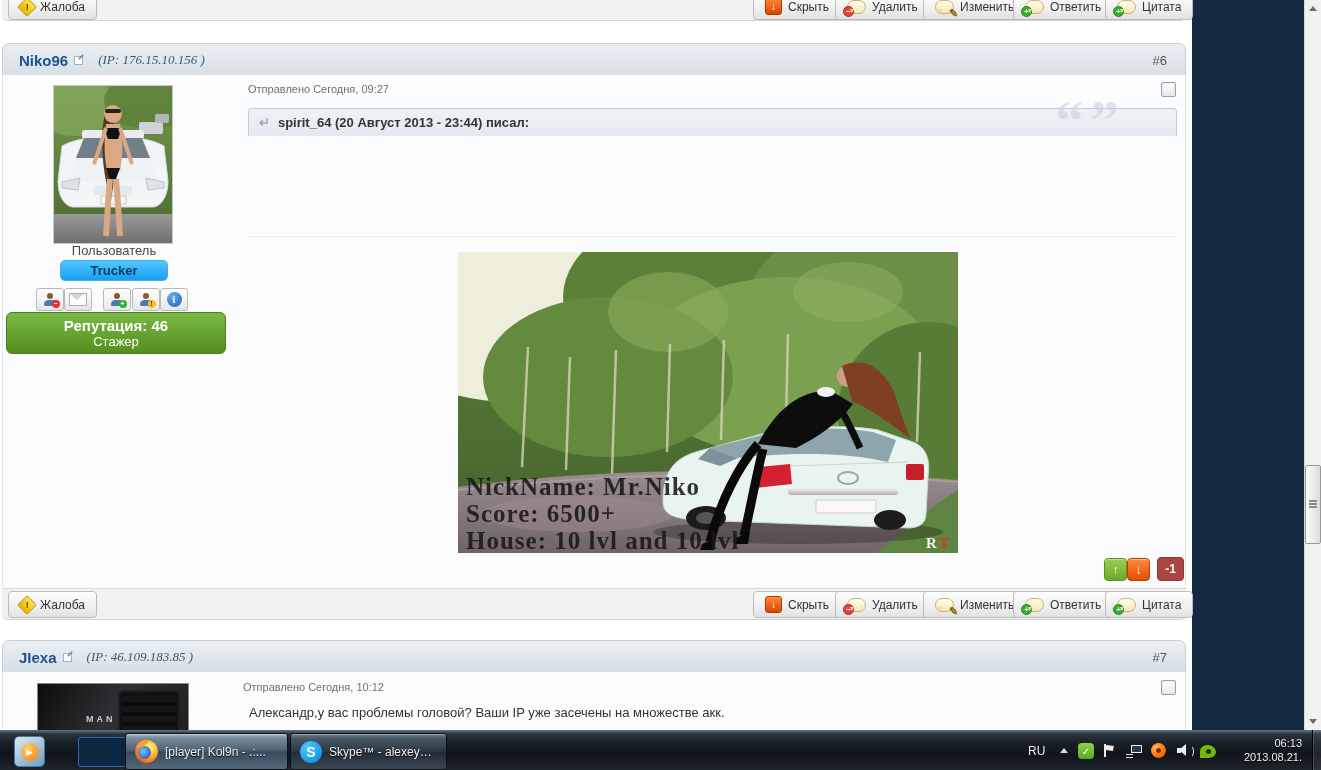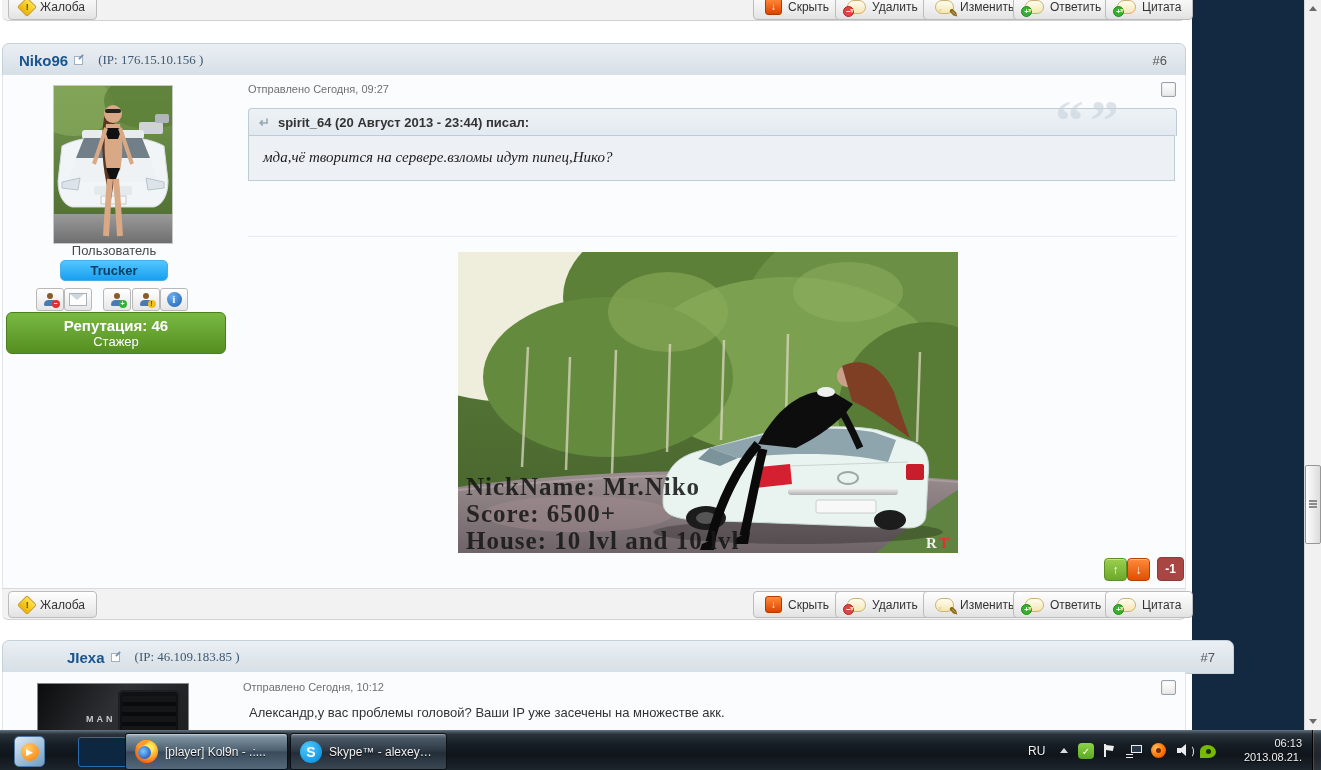--- a/index.html
+++ b/index.html
@@ -9,21 +9,21 @@
   .abs{position:absolute;}
   .abtn{position:absolute;height:25px;display:flex;align-items:center;gap:6px;padding:0 11px;
         background:linear-gradient(#fefefe,#ececec 70%,#e2e2e2);border:1px solid #bcbcbc;border-radius:4px;
         font-size:12px;color:#333;box-shadow:inset 0 1px 0 rgba(255,255,255,.9);cursor:pointer;white-space:nowrap;}
   .strip{position:absolute;left:2px;width:1184px;background:#f2f2f2;}
   .phead{position:absolute;left:2px;width:1182px;height:32px;
          background:linear-gradient(#eaeff3,#d6dfe6);border:1px solid #c5d0d9;border-radius:7px 7px 0 0;
          display:flex;align-items:center;}
   .pbody{position:absolute;left:2px;width:1182px;background:#fbfcfd;border-left:1px solid #e0e7ec;border-right:1px solid #e0e7ec;}
   .uname{font-weight:bold;font-size:15px;color:#19548e;margin-left:16px;}
-  .iptxt{font-family:"Liberation Serif",serif;font-size:13px;color:#3d5872;margin-left:14px;}
+  .iptxt{font-family:"Liberation Serif",serif;font-style:italic;font-size:13px;color:#3d5872;margin-left:14px;}
   .pnum{margin-left:auto;margin-right:18px;font-size:13px;color:#555;}
   .posted{font-size:11px;color:#707070;}
   .chk{position:absolute;width:13px;height:13px;background:linear-gradient(#ffffff,#e9e9e9);
        border:1px solid #97a2ac;border-radius:2px;box-shadow:inset 0 0 2px #cfd6db;cursor:pointer;}
   .extlink{display:inline-block;width:10px;height:10px;position:relative;margin-left:6px;cursor:pointer;}
   .extlink::before{content:"";position:absolute;left:0;bottom:0;width:7px;height:7px;border:1px solid #9fb0c2;background:#fff;}
   .extlink::after{content:"";position:absolute;right:0;top:1px;width:6px;height:2px;background:#7a92aa;transform:rotate(-45deg);}
   
   .diamond{width:12px;height:12px;transform:rotate(45deg);background:linear-gradient(#ffe14a,#edb300);
            border:1px solid #c79a1e;border-radius:2px;display:flex;align-items:center;justify-content:center;flex:none;}
@@ -262,21 +262,20 @@
   <div class="posted abs" style="left:248px;top:83px;">Отправлено Сегодня, 09:27</div>
   <div class="chk" style="left:1161px;top:82px;"></div>
 
   <div class="qhead" style="left:248px;top:108px;width:927px;height:27px;">
     <span style="margin:0 8px 0 10px;color:#9aa8b4;font-weight:bold;">↵</span>
     <b>spirit_64 (20 Август 2013 - 23:44) писал:</b>
   </div>
   <div class="abs" style="left:1055px;top:92px;z-index:2;">
     <span class="bigq">“</span><span class="bigq" style="margin-left:6px;">”</span>
   </div>
-  <div class="qbody" style="left:248px;top:135px;width:927px;height:46px;padding:13px 14px 0;box-sizing:border-box;">мда,чё творится на сервере.взломы идут пипец,Нико?</div>
 
   <div class="divider" style="left:248px;top:236px;width:929px;"></div>
 
   <svg class="abs" style="left:458px;top:252px;" width="500" height="301" viewBox="0 0 500 301">
     <defs>
       <linearGradient id="sgT" x1="0" y1="0" x2="0" y2="1">
           <stop offset="0" stop-color="#5d7f3b"></stop>
           <stop offset="1" stop-color="#46632c"></stop>
         </linearGradient>
       <linearGradient id="sgR" x1="0" y1="0" x2="0" y2="1">
@@ -377,21 +376,21 @@
       <span>Ответить</span>
     </div>
     <div class="abtn" style="left:1103px;top:2px;">
       <span class="bubble">
           <span class="bb plus">+</span>
         </span>
       <span>Цитата</span>
     </div>
   </div>
 
-  <div class="phead" style="top:640px;padding-left:48px;">
+  <div class="phead" style="top:640px;">
     <span class="uname">JIexa</span>
     <span class="extlink"></span>
     <span class="iptxt">(IP: 46.109.183.85 )</span>
     <span class="pnum">#7</span>
   </div>
   <div class="pbody" style="top:672px;height:98px;"></div>
 
   <div class="abs" style="left:37px;top:683px;width:150px;height:85px;border:1px solid #888;
        background:linear-gradient(120deg,#0c0c0d,#2e3033 45%,#1a1b1d);overflow:hidden;">
     <div class="abs" style="right:8px;top:6px;width:62px;height:72px;border-radius:6px;background:#101113;

